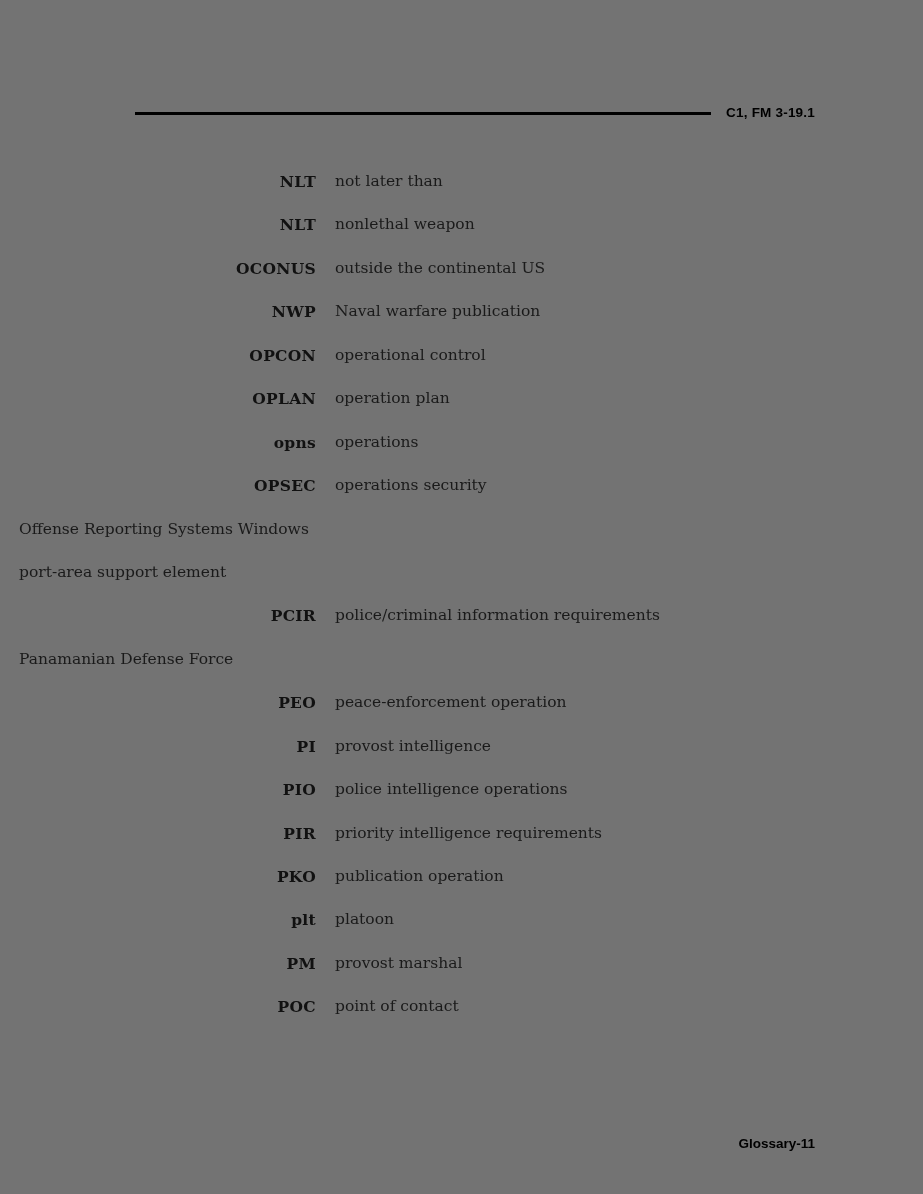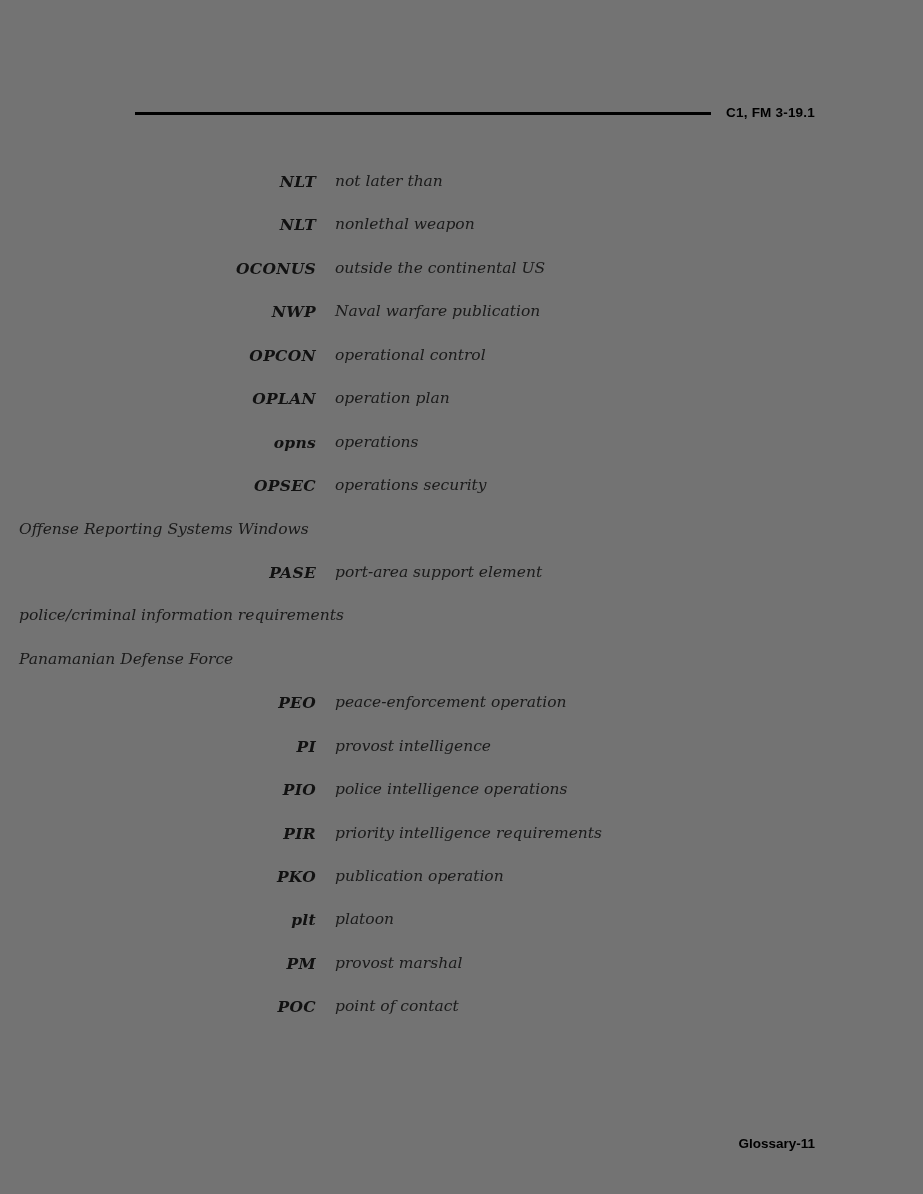--- a/index.html
+++ b/index.html
@@ -42,21 +42,20 @@
     left: 0;
     top: 172px;
     width: 923px;
   }
   .entry-row {
     display: flex;
     align-items: flex-start;
     height: 43.45px;
     font-size: 15.5px;
     line-height: 19px;
-    font-style: italic;
   }
   .entry-abbr {
     width: 316px;
     text-align: right;
     font-weight: bold;
     letter-spacing: 0.3px;
     flex: 0 0 316px;
     color: #111111;
   }
   .entry-def {
@@ -123,25 +122,25 @@
   <div class="entry-row">
     <span class="entry-abbr">OPSEC</span>
     <span class="entry-def">operations security</span>
   </div>
 
   <div class="entry-row">
     <span class="entry-def">Offense Reporting Systems Windows</span>
   </div>
 
   <div class="entry-row">
-    <span class="entry-abbr">PASE</span>
     <span class="entry-def">port-area support element</span>
   </div>
 
   <div class="entry-row">
+    <span class="entry-abbr">PCIR</span>
     <span class="entry-def">police/criminal information requirements</span>
   </div>
 
   <div class="entry-row">
     <span class="entry-def">Panamanian Defense Force</span>
   </div>
 
   <div class="entry-row">
     <span class="entry-abbr">PEO</span>
     <span class="entry-def">peace-enforcement operation</span>

